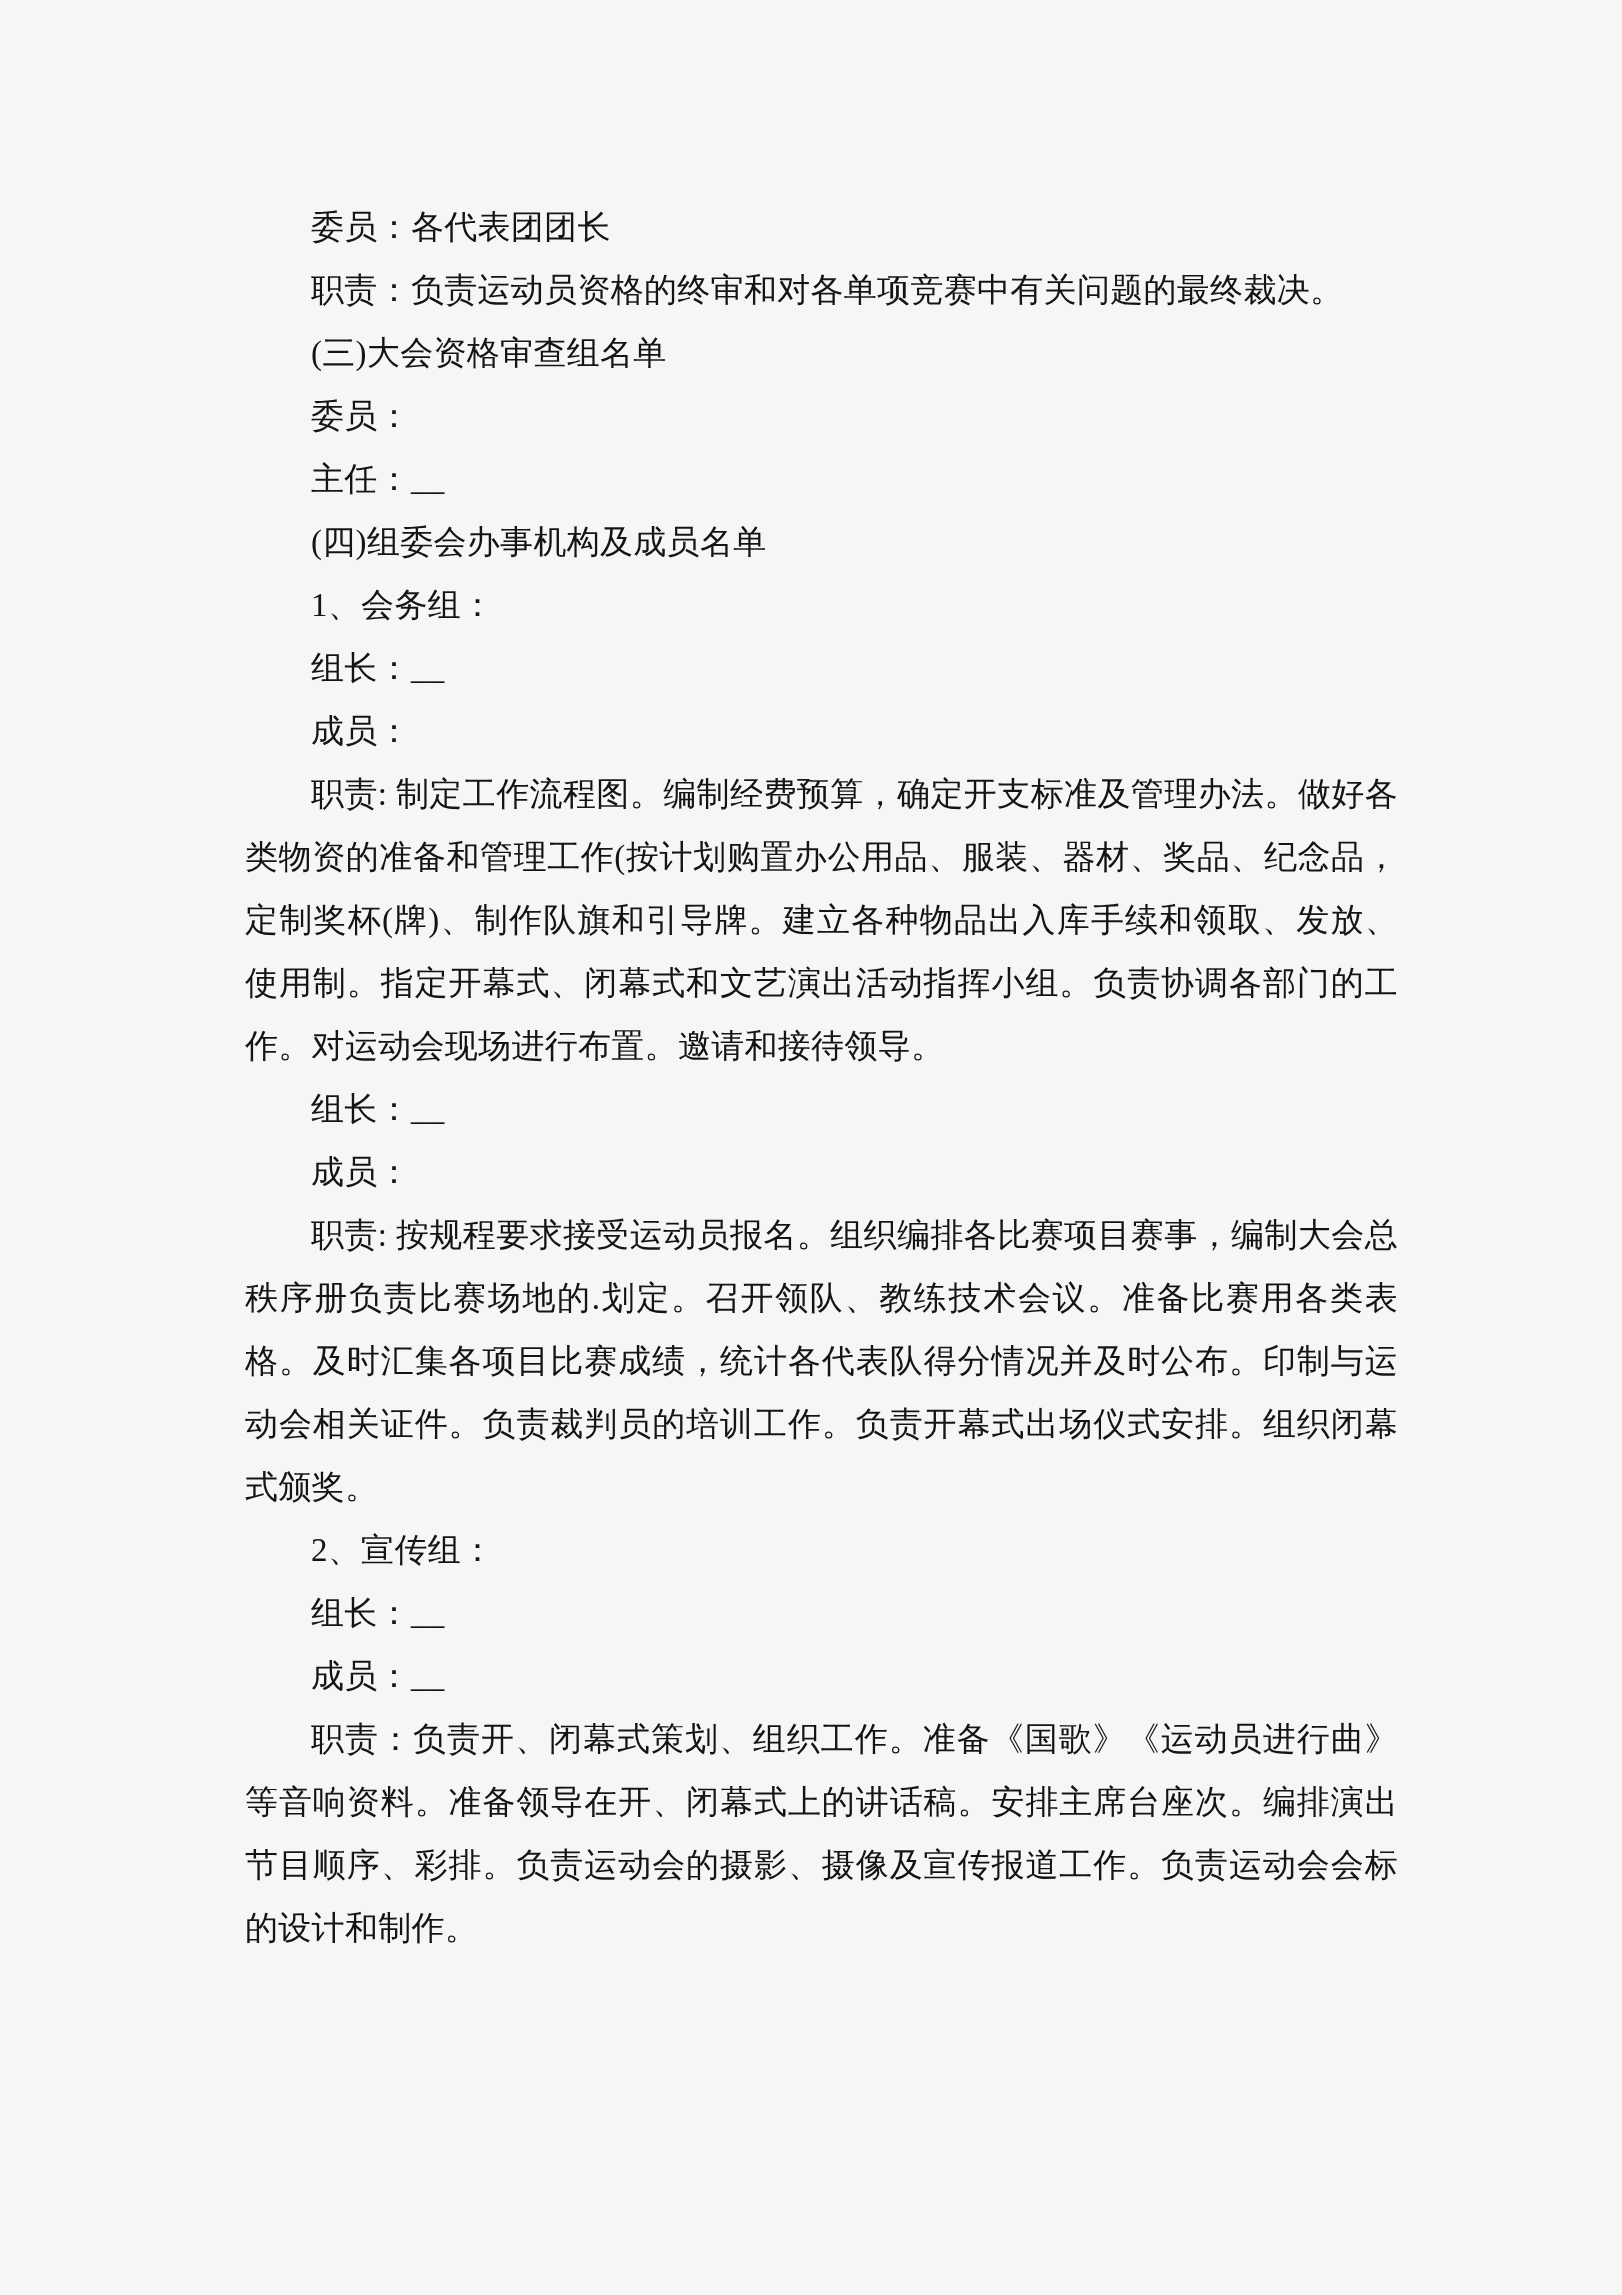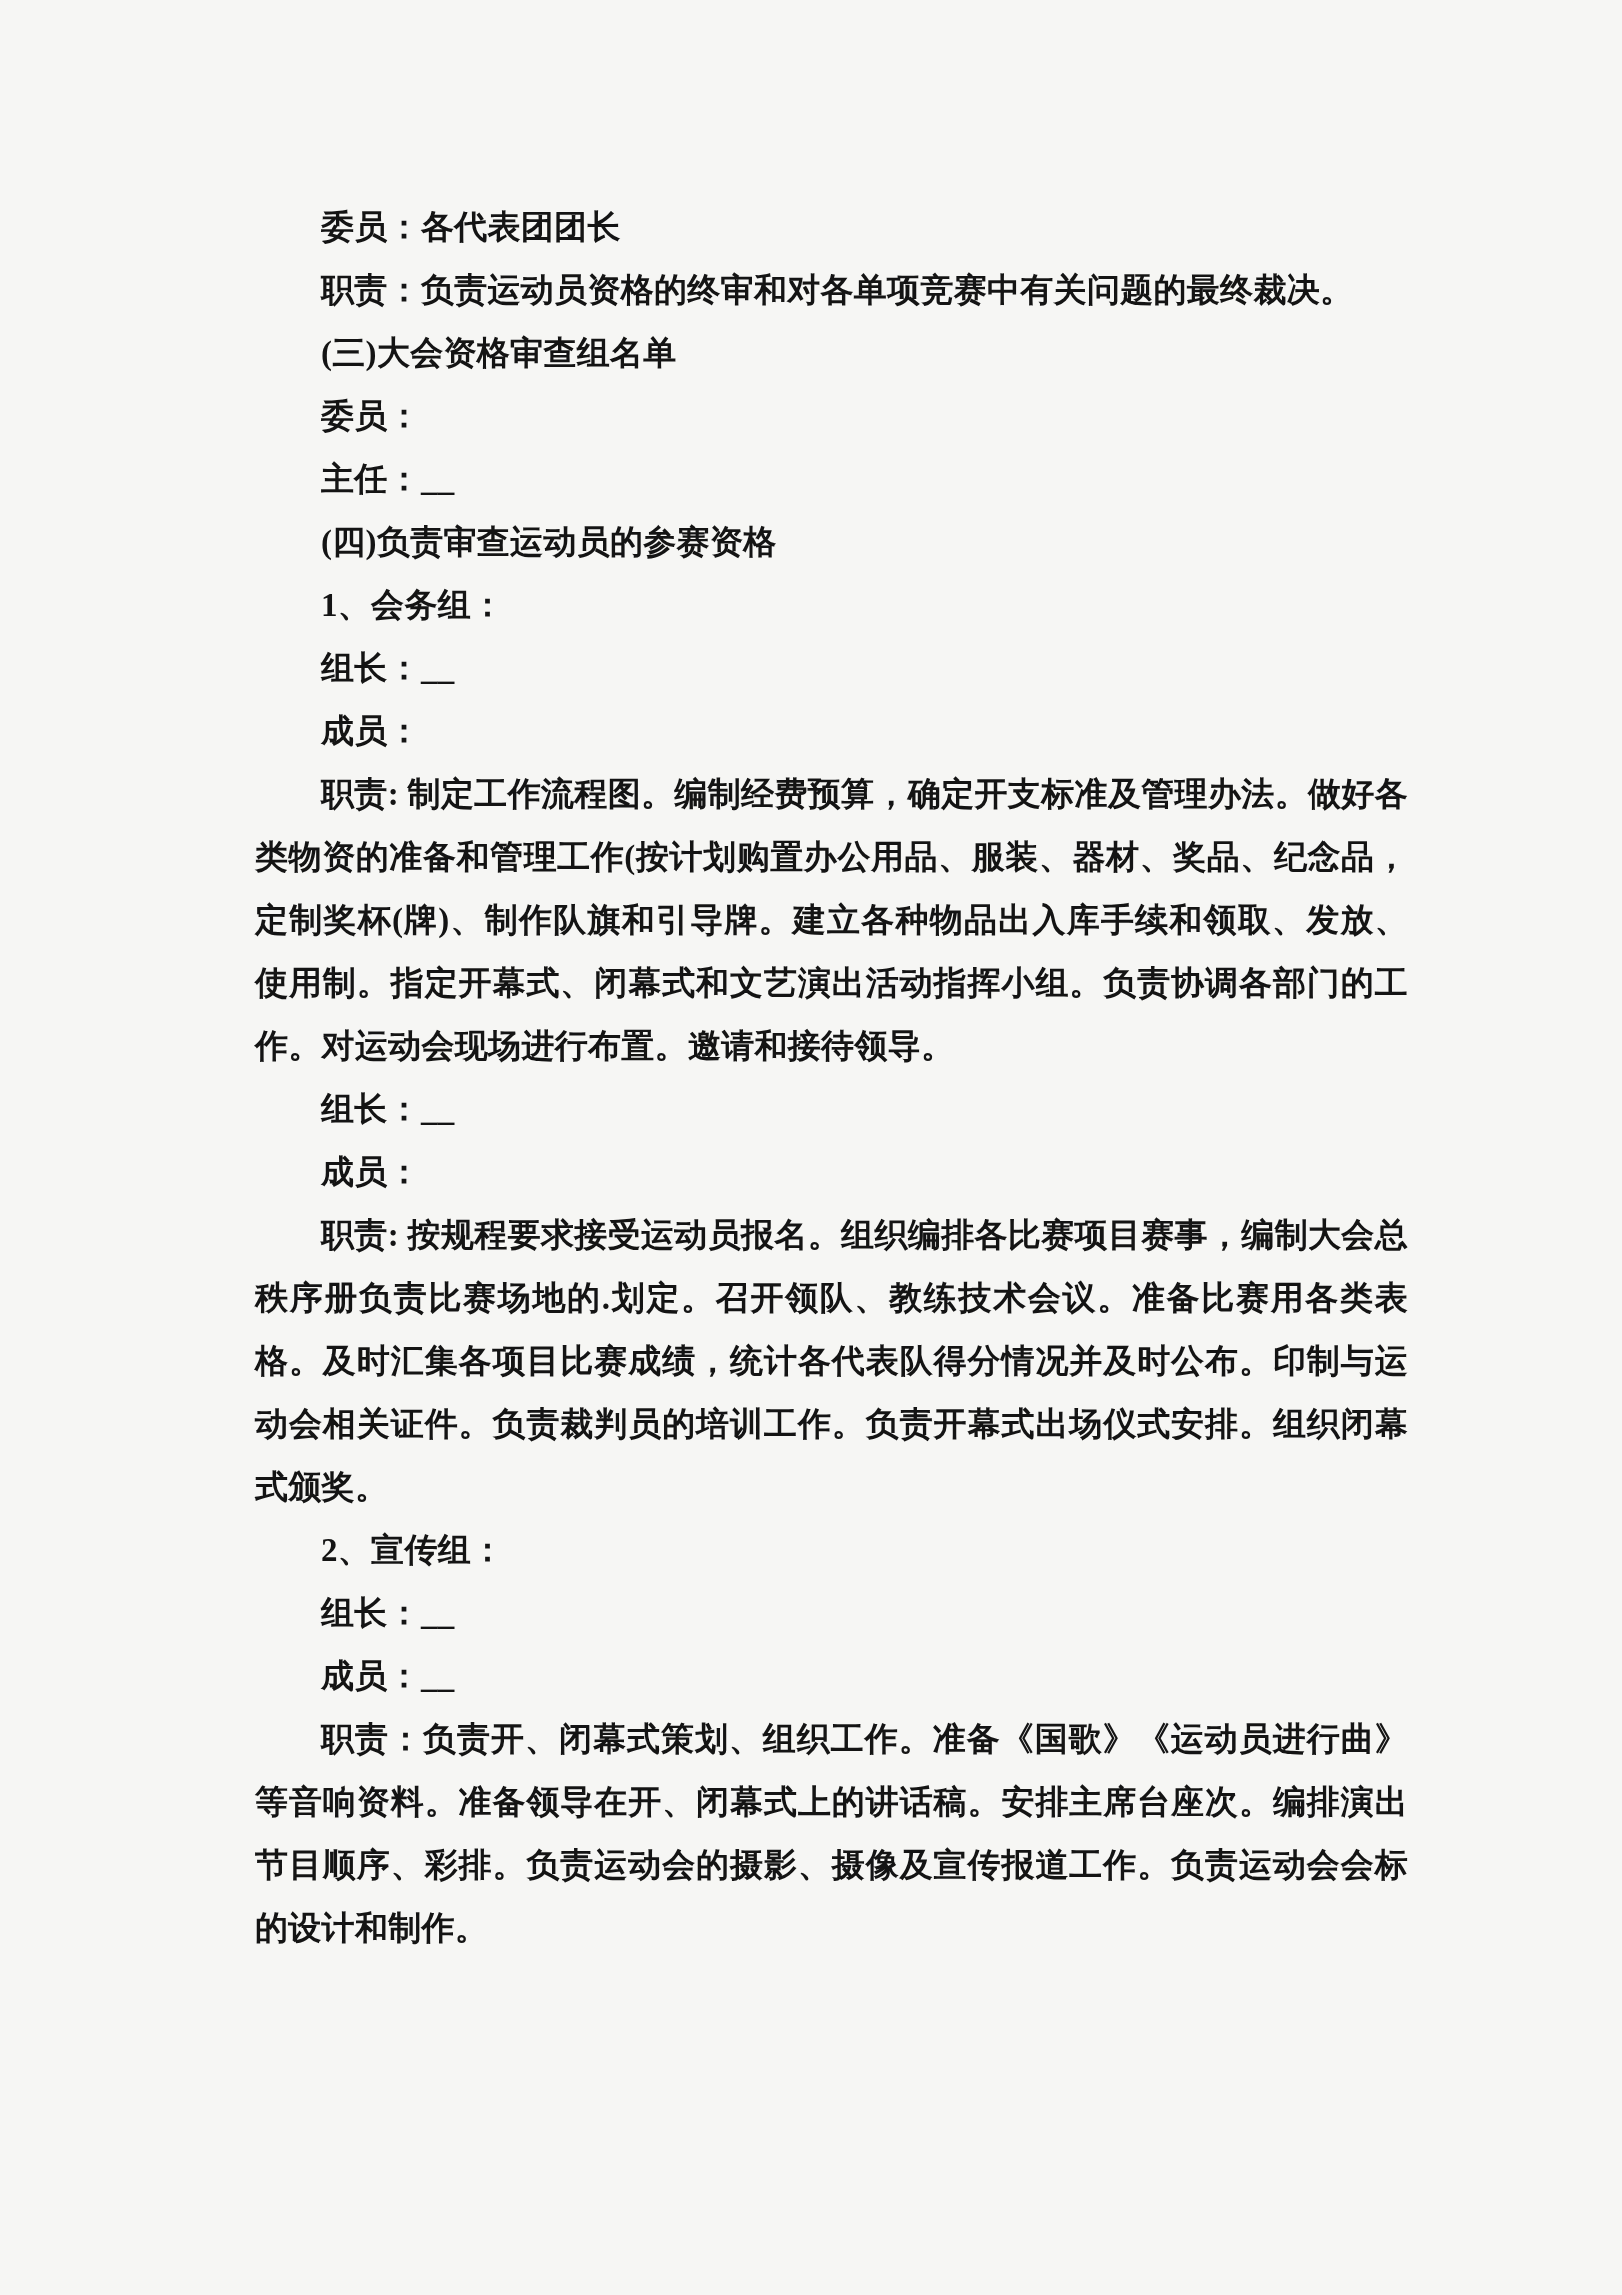--- a/index.html
+++ b/index.html
@@ -11,24 +11,23 @@
     overflow: hidden;
   }
   .page {
     position: relative;
     width: 1623px;
     height: 2295px;
     background: #f6f6f4;
   }
   .content {
     position: absolute;
-    left: 255px;
+    left: 245px;
     top: 196px;
     width: 1153px;
-    font-weight: bold;
   }
   p.doc-line {
     margin: 0;
     padding: 0;
     font-family: "Liberation Serif", "DejaVu Serif", serif;
     font-size: 33px;
     line-height: 63px;
     color: #141414;
     text-align: justify;
     text-indent: 2em;
@@ -38,21 +37,21 @@
 </head>
 <body>
 
 <div class="page">
   <div class="content">
     <p class="doc-line">委员：各代表团团长</p>
     <p class="doc-line">职责：负责运动员资格的终审和对各单项竞赛中有关问题的最终裁决。</p>
     <p class="doc-line">(三)大会资格审查组名单</p>
     <p class="doc-line">委员：</p>
     <p class="doc-line">主任：__</p>
-    <p class="doc-line">(四)负责审查运动员的参赛资格</p>
+    <p class="doc-line">(四)组委会办事机构及成员名单</p>
     <p class="doc-line">1、会务组：</p>
     <p class="doc-line">组长：__</p>
     <p class="doc-line">成员：</p>
     <p class="doc-line">职责: 制定工作流程图。编制经费预算，确定开支标准及管理办法。做好各类物资的准备和管理工作(按计划购置办公用品、服装、器材、奖品、纪念品，定制奖杯(牌)、制作队旗和引导牌。建立各种物品出入库手续和领取、发放、使用制。指定开幕式、闭幕式和文艺演出活动指挥小组。负责协调各部门的工作。对运动会现场进行布置。邀请和接待领导。</p>
     <p class="doc-line">组长：__</p>
     <p class="doc-line">成员：</p>
     <p class="doc-line">职责: 按规程要求接受运动员报名。组织编排各比赛项目赛事，编制大会总秩序册负责比赛场地的.划定。召开领队、教练技术会议。准备比赛用各类表格。及时汇集各项目比赛成绩，统计各代表队得分情况并及时公布。印制与运动会相关证件。负责裁判员的培训工作。负责开幕式出场仪式安排。组织闭幕式颁奖。</p>
     <p class="doc-line">2、宣传组：</p>
     <p class="doc-line">组长：__</p>
     <p class="doc-line">成员：__</p>

